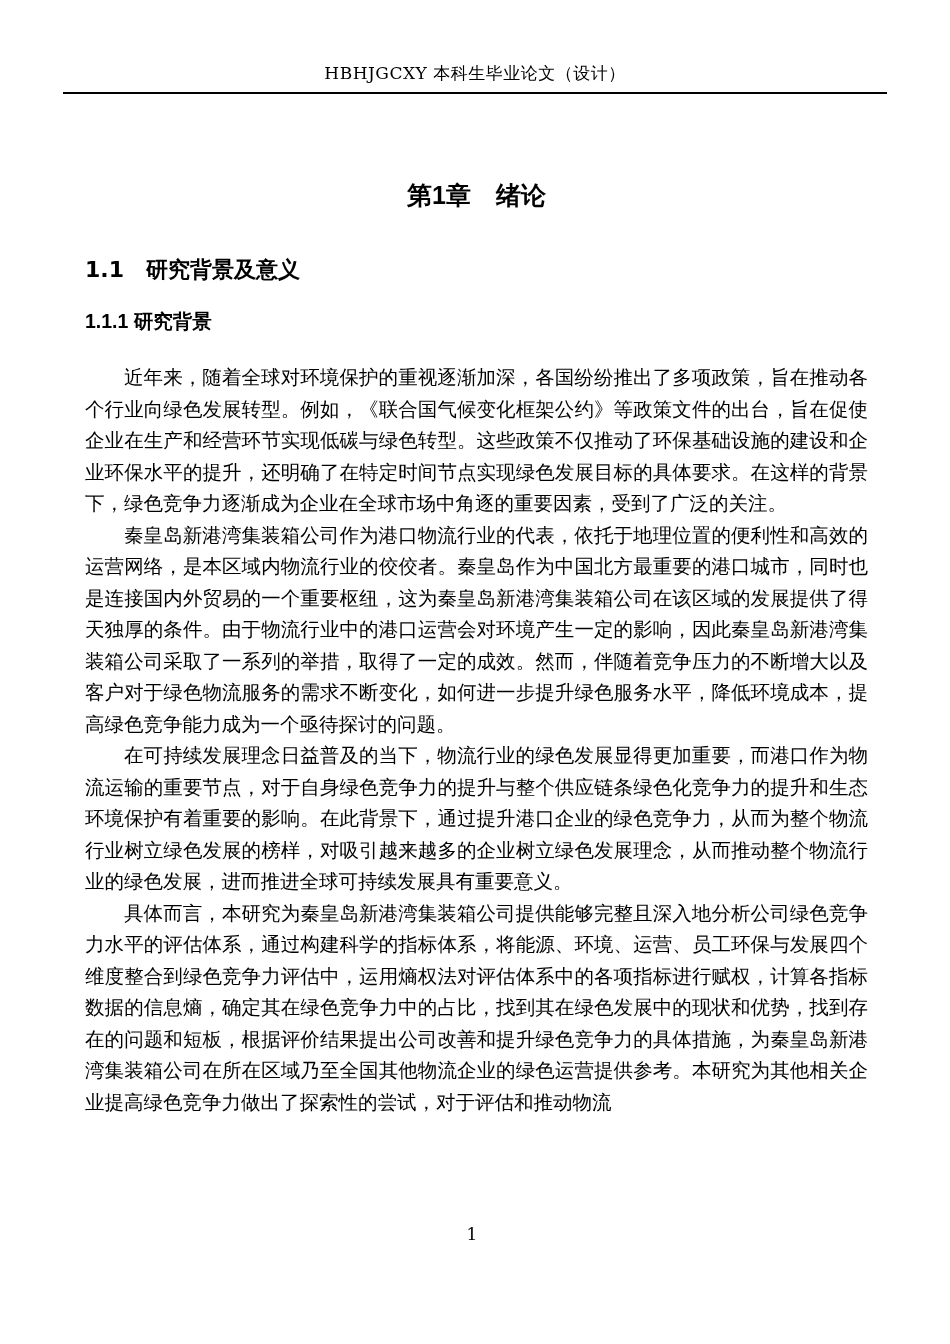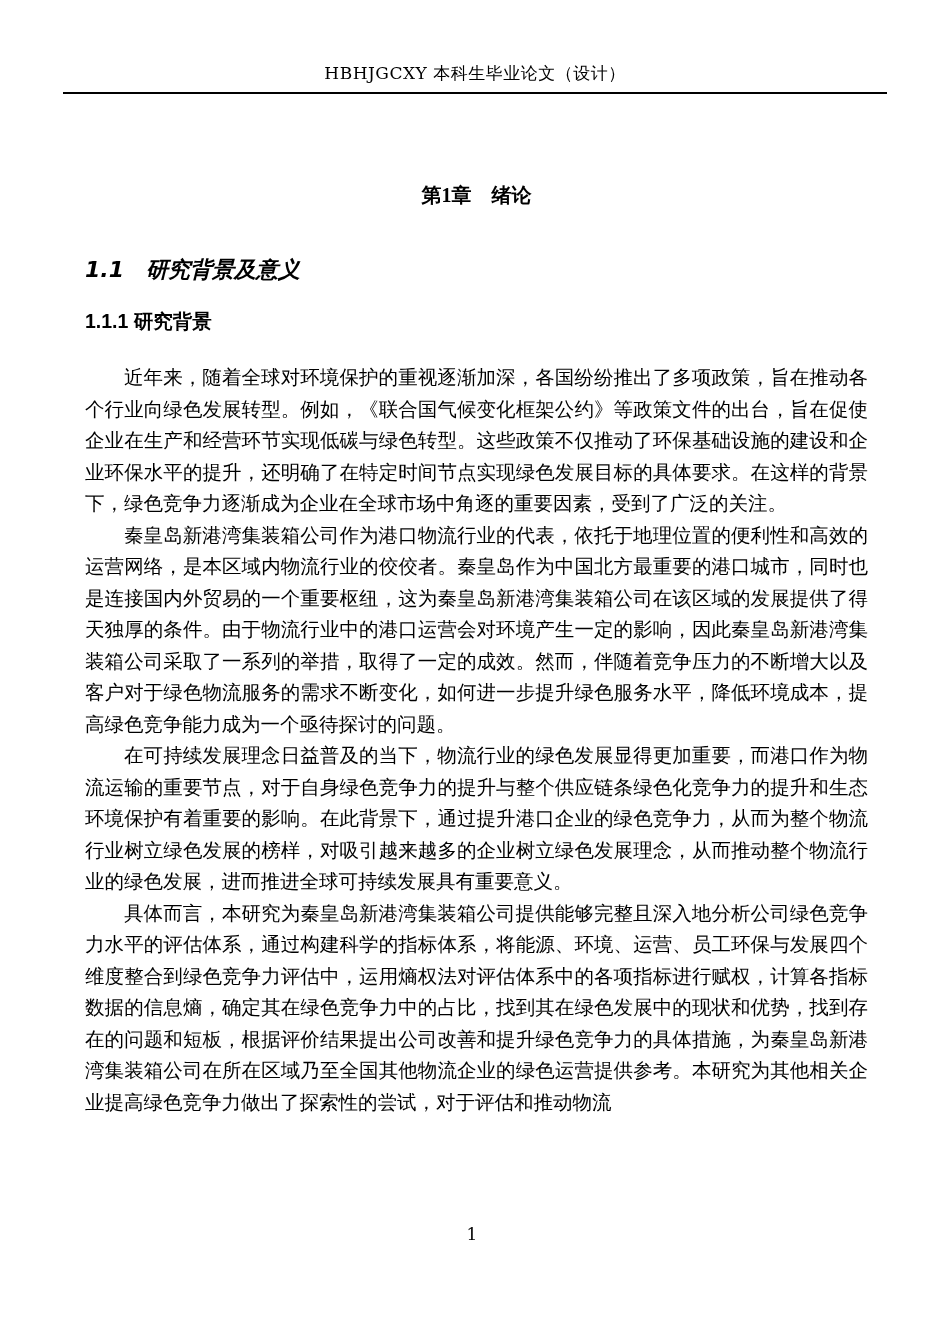--- a/index.html
+++ b/index.html
@@ -30,32 +30,31 @@
   }
   .content {
     position: absolute;
     top: 150px;
     left: 85px;
     width: 783px;
   }
   .chapter-title {
     margin: 25px 0 0 0;
     text-align: center;
-    font-family: Liberation Serif, serif;
+    font-family: Liberation Sans, sans-serif;
     font-weight: bold;
-    font-size: 20px;
+    font-size: 25px;
     line-height: 40px;
   }
   .h-level2 {
     margin: 40px 0 0 0;
     font-family: "DejaVu Sans", "Liberation Sans", sans-serif;
     font-weight: bold;
     font-size: 22px;
     line-height: 30px;
-    font-style: italic;
   }
   .h-level3 {
     margin: 23px 0 0 0;
     font-family: Liberation Sans, sans-serif;
     font-weight: bold;
     font-size: 19.5px;
     line-height: 26px;
   }
   .h-level3.second {
     margin-top: 29px;

